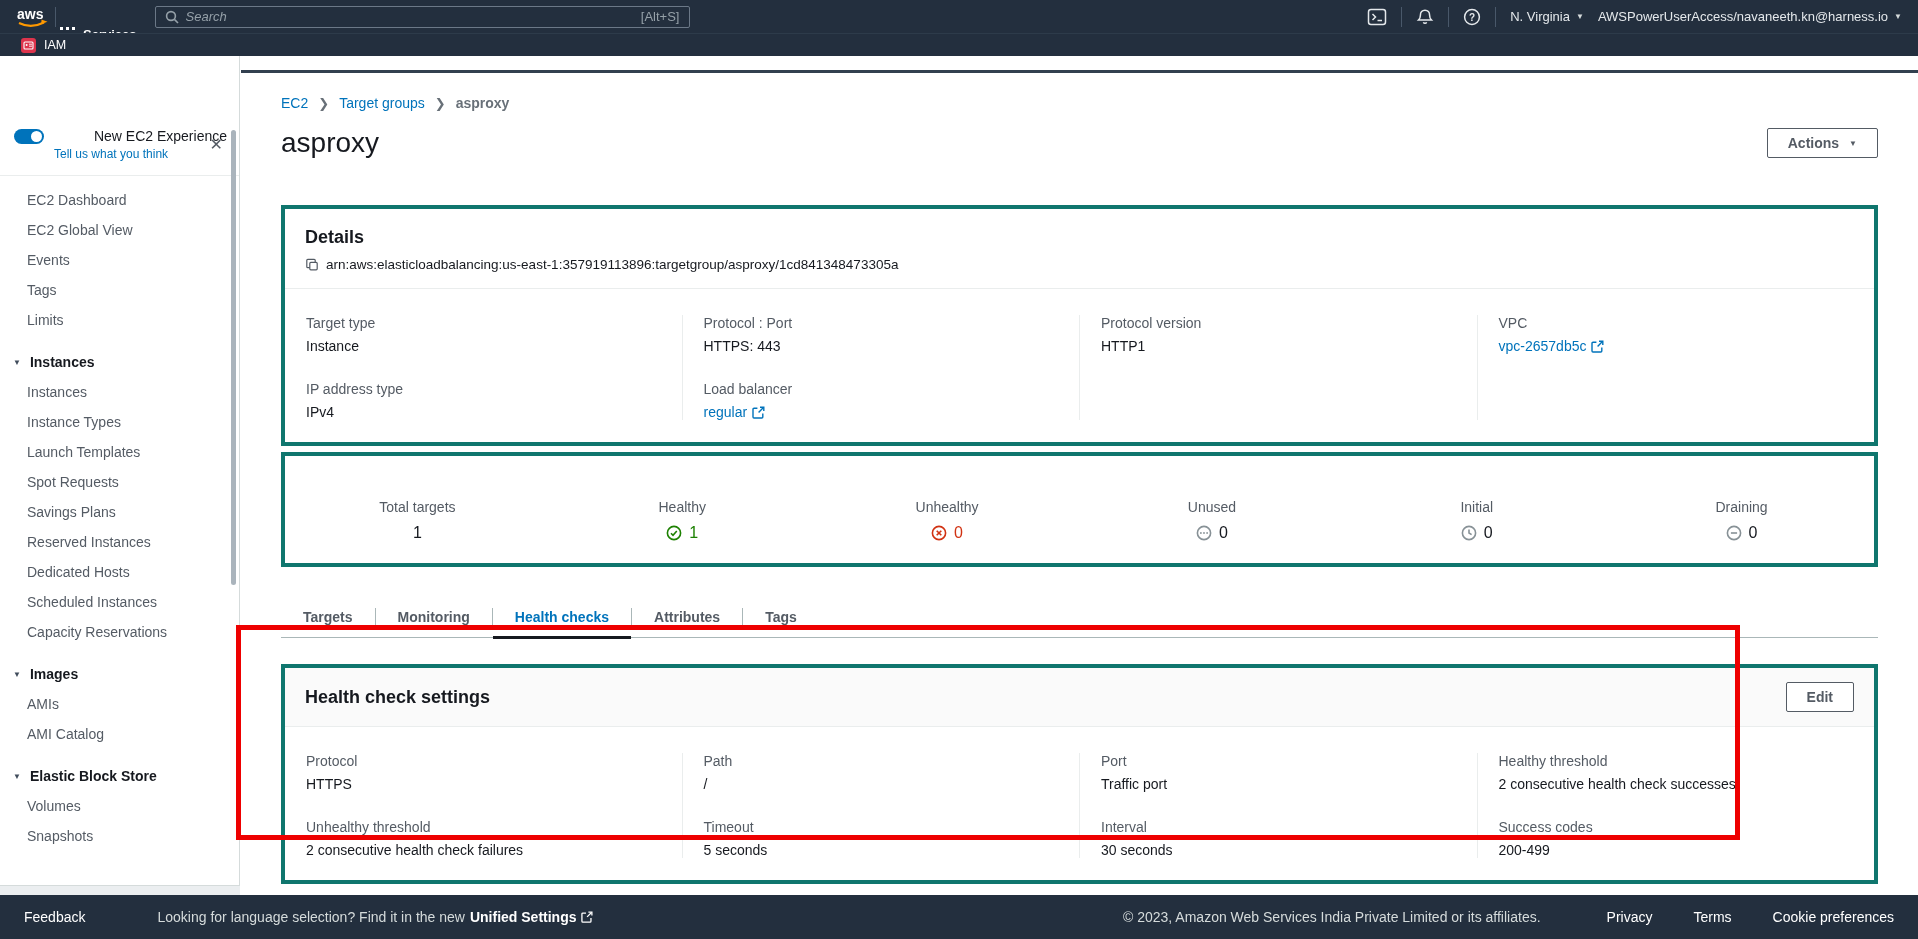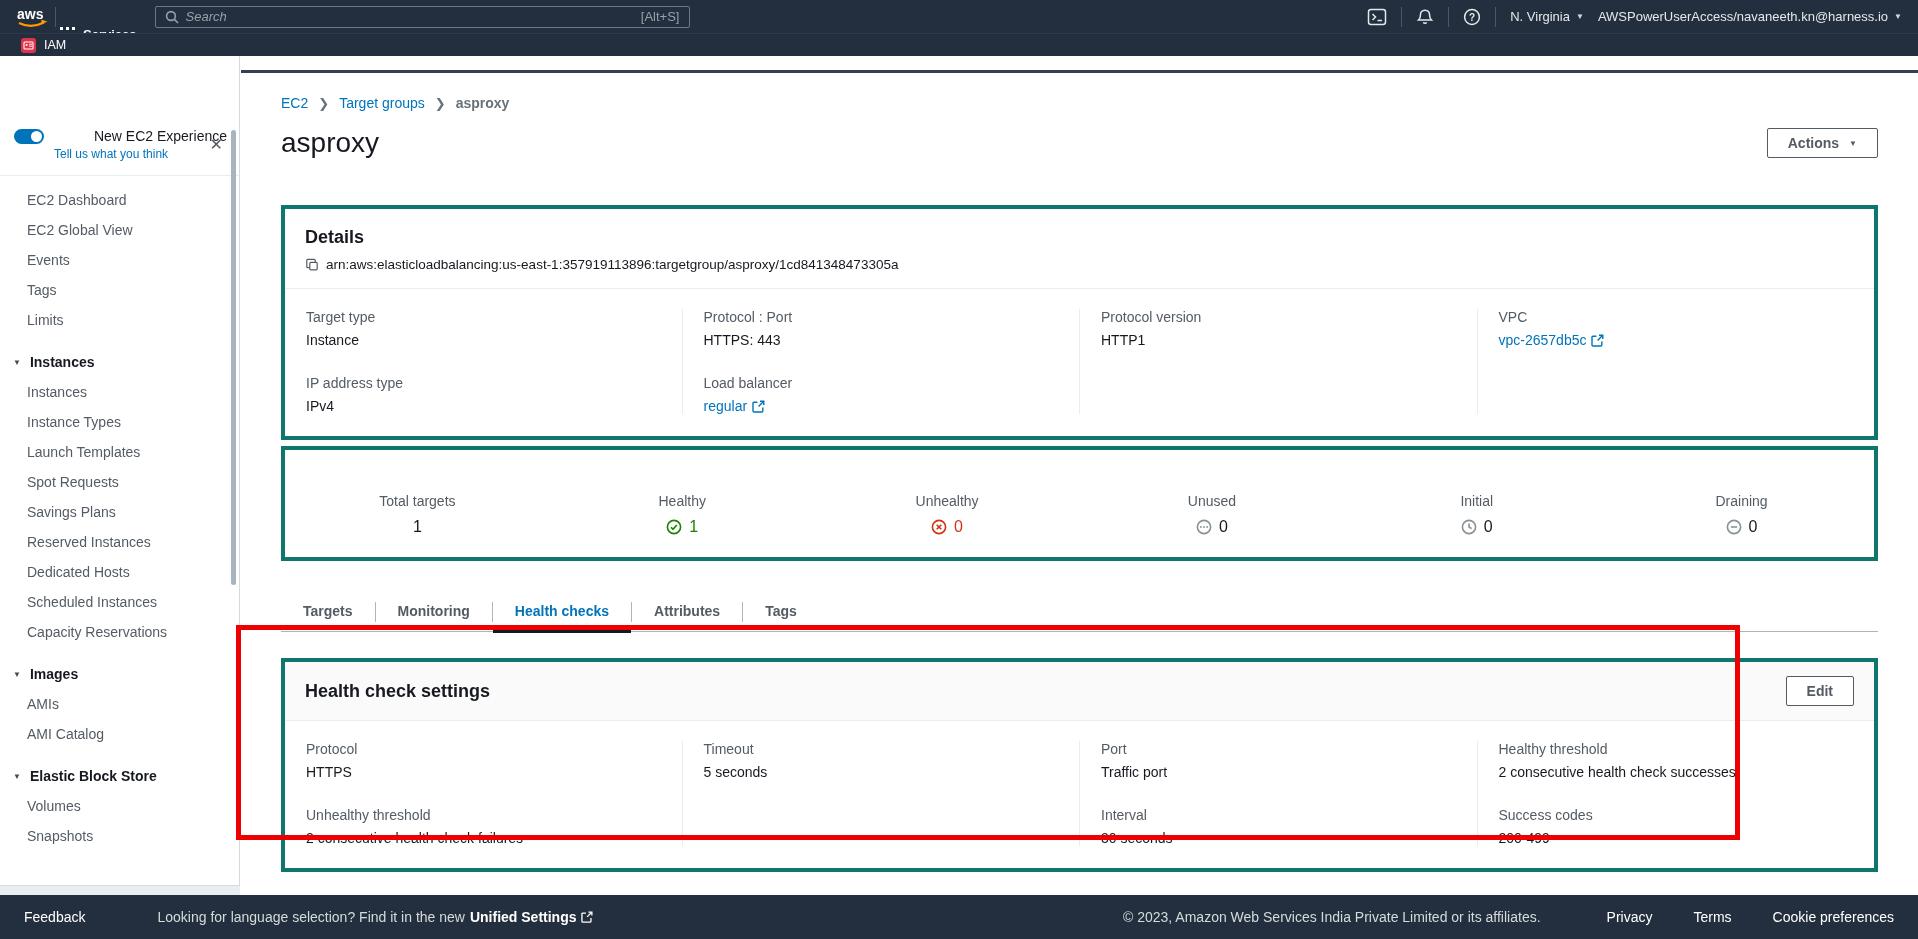--- a/index.html
+++ b/index.html
@@ -61,21 +61,21 @@
          font-size:14px; font-family:inherit; padding:6px 20px; cursor:pointer; display:inline-flex;
          align-items:center; gap:10px; }
   .btn .caret { color:#545b64; margin-left:0; }
 
   .card { background:#fff; border:4px solid #0f766e; }
   .details-card { margin-top:46px; }
   .card-head { padding:18px 20px 16px; }
   .card-title { font-size:18px; font-weight:700; color:#16191f; }
   .arn-row { margin-top:9px; display:flex; align-items:center; gap:7px; font-size:13.5px; color:#16191f; }
   .copy-ic { cursor:pointer; color:#545b64; display:flex; }
-  .cols { display:flex; padding:20px 0 22px; border-top:1px solid #eaeded; }
+  .cols { display:flex; padding:26px 0 22px; border-top:1px solid #eaeded; }
   .col { flex:1; padding:0 21px; }
   .col + .col { border-left:1px solid #eaeded; }
   .field { margin-bottom:27px; }
   .field:last-child { margin-bottom:0; }
   .flabel { color:#545b64; font-size:14px; }
   .fvalue { color:#16191f; font-size:14px; margin-top:7px; }
   .link { color:#0073bb; cursor:pointer; display:inline-flex; align-items:center; gap:5px; }
 
   .summary-card { margin-top:6px; display:flex; padding:17px 0 21px; }
   .scell { flex:1; text-align:center;margin-top:26px; }
@@ -413,20 +413,24 @@
               <div class="flabel">Protocol</div>
               <div class="fvalue">HTTPS</div>
             </div>
             <div class="field">
               <div class="flabel">Unhealthy threshold</div>
               <div class="fvalue">2 consecutive health check failures</div>
             </div>
           </div>
           <div class="col">
             <div class="field">
+              <div class="flabel">Path</div>
+              <div class="fvalue">/</div>
+            </div>
+            <div class="field">
               <div class="flabel">Timeout</div>
               <div class="fvalue">5 seconds</div>
             </div>
           </div>
           <div class="col">
             <div class="field">
               <div class="flabel">Port</div>
               <div class="fvalue">Traffic port</div>
             </div>
             <div class="field">

